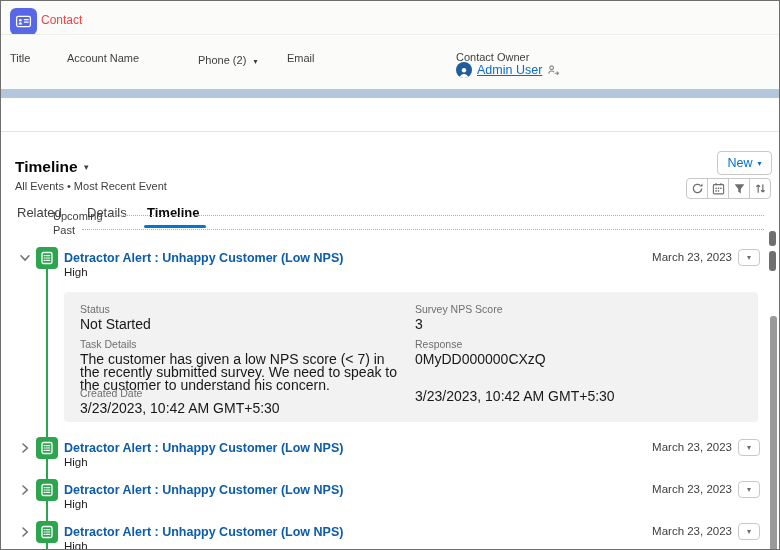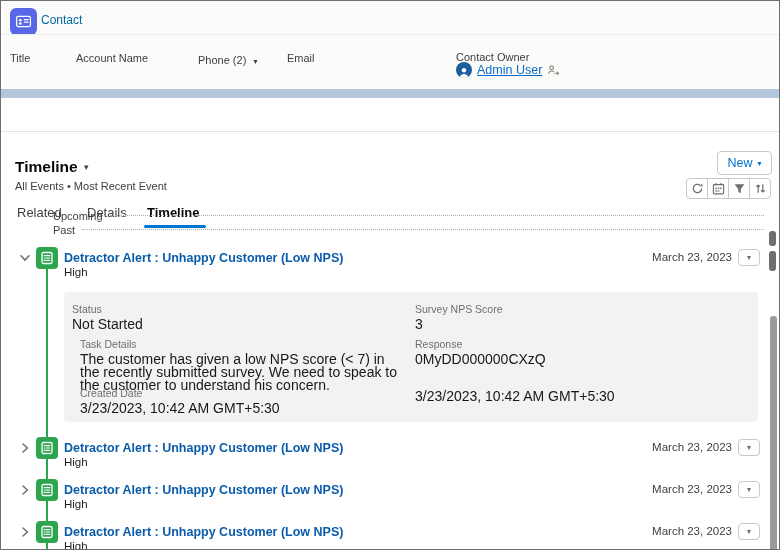--- a/index.html
+++ b/index.html
@@ -9,21 +9,21 @@
     position: relative; width: 780px; height: 550px;
     background: #ffffff; border: 1px solid #6e6e6e; overflow: hidden;
     color: #181818;
   }
 
   
   .hdr { position:absolute; left:0; top:0; width:100%; height:88px; background:#fbfbfa; }
   .hdr-divider { position:absolute; left:0; top:33px; width:100%; height:1px; background:#ececeb; }
   .obj-icon { position:absolute; left:9px; top:7px; width:27px; height:27px; border-radius:6px;
     background:#5867e8; display:flex; align-items:center; justify-content:center; }
-  .obj-label { position:absolute; left:40px; top:12px; font-size:12px; color:#0369a1; }
+  .obj-label { position:absolute; left:40px; top:12px; font-size:12px; color:#ef4444; }
   .fld-label { position:absolute; font-size:11px; color:#3e3e3c; }
   .owner-row { position:absolute; left:455px; top:61px; display:flex; align-items:center; gap:5px; }
   .avatar { width:16px; height:16px; border-radius:50%; background:#1f5e9e;
     display:flex; align-items:flex-end; justify-content:center; overflow:hidden; }
   .owner-link { font-size:12.5px; color:#0b6cc8; text-decoration:underline; cursor:pointer; }
 
   
   .strip { position:absolute; left:0; top:88px; width:100%; height:9px; background:#b3c6dc; }
   .tabbar { position:absolute; left:0; top:97px; width:100%; height:34px; background:#fff; }
   .tabbar-border { position:absolute; left:0; top:130px; width:100%; height:1px; background:#e4e3e2; }
@@ -84,21 +84,21 @@
         <rect x="1.5" y="3.2" width="13" height="9.6" rx="1.4" fill="none" stroke="#fff" stroke-width="1.2"></rect>
         <circle cx="5" cy="6.8" r="1.25" fill="#fff"></circle>
         <path d="M3.3 10.8c.25-1.4 1-2 1.7-2s1.45.6 1.7 2z" fill="#fff"></path>
         <path d="M8.8 6.3h3.6M8.8 8.6h3.6" stroke="#fff" stroke-width="1.1" stroke-linecap="round"></path>
       </svg>
     </div>
     <div class="obj-label">Contact</div>
     <div class="hdr-divider"></div>
 
     <div class="fld-label" style="left:9px; top:51px;">Title</div>
-    <div class="fld-label" style="left:66px; top:51px;margin-left:9px;">Account Name</div>
+    <div class="fld-label" style="left:66px; top:51px;">Account Name</div>
     <div class="fld-label" style="left:197px; top:53px; cursor:pointer;">
       <span>Phone (2)</span>
       <span style="font-size:8px; margin-left:4px;">▾</span>
     </div>
     <div class="fld-label" style="left:286px; top:51px;">Email</div>
     <div class="fld-label" style="left:455px; top:50px;">Contact Owner</div>
 
     <div class="owner-row">
       <span class="avatar">
         <svg width="12" height="12" viewBox="0 0 12 12">
@@ -186,21 +186,21 @@
     </svg>
   </div>
   <div class="item-title" style="top:250px;">Detractor Alert : Unhappy Customer (Low NPS)</div>
   <div class="item-pri" style="top:265px;">High</div>
   <div class="item-date" style="top:250px;">March 23, 2023</div>
   <div class="date-menu" style="top:248px;">
     <span>▾</span>
   </div>
 
   <div class="detail-card">
-    <div class="df" style="left:8px; top:11px;">
+    <div class="df" style="left:16px; top:11px;">
       <div class="dl">Status</div>
       <div class="dv">Not Started</div>
     </div>
     <div class="df" style="left:351px; top:11px;">
       <div class="dl">Survey NPS Score</div>
       <div class="dv">3</div>
     </div>
     <div class="df" style="left:16px; top:46px;">
       <div class="dl">Task Details</div>
       <div class="dv task-text">The customer has given a low NPS score (&lt; 7) in the recently submitted survey. We need to speak to the customer to understand his concern.</div>

